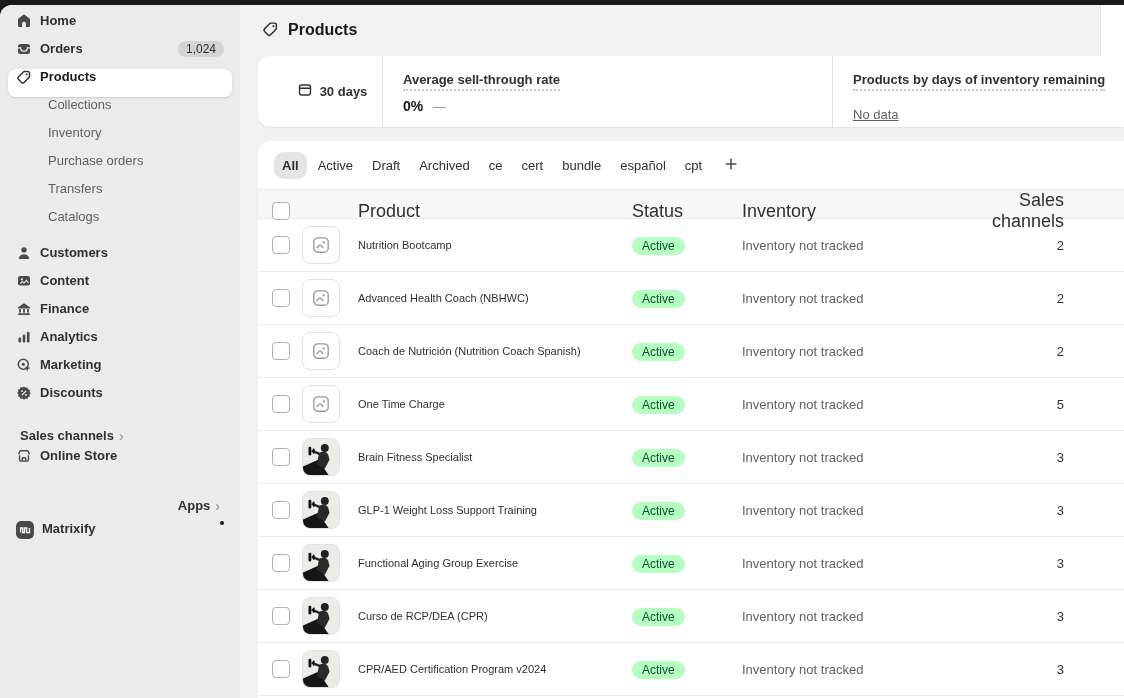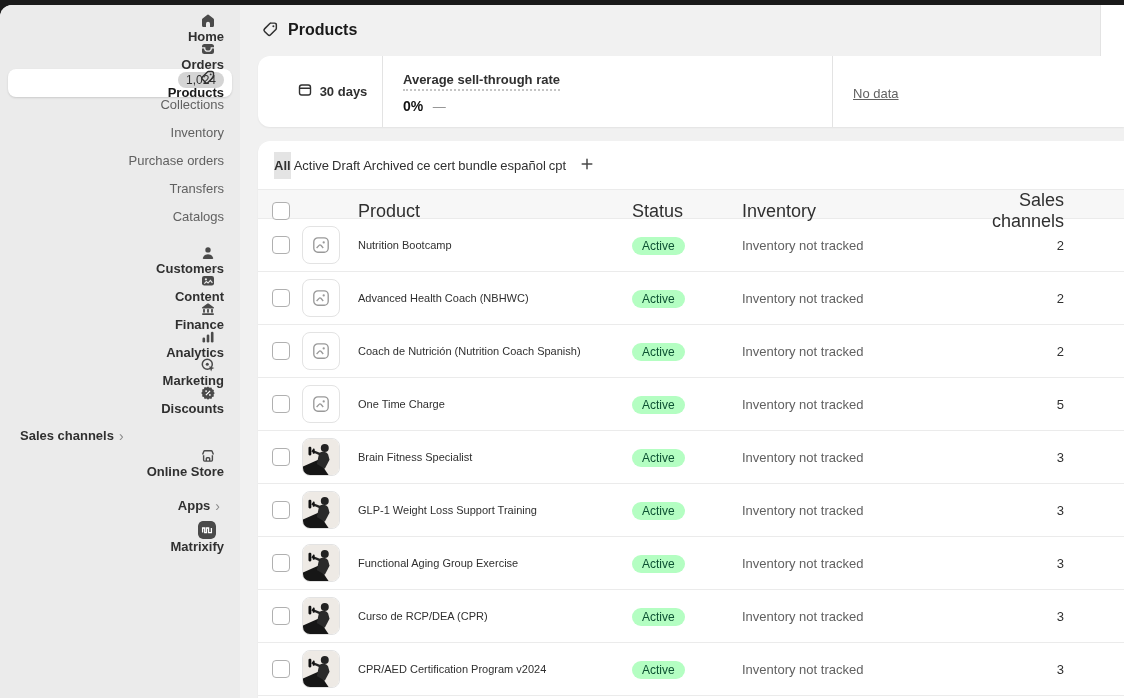--- a/index.html
+++ b/index.html
@@ -12,22 +12,22 @@
   }
   .app {
     position:absolute; top:5px; left:0; right:0; bottom:0;
     display:flex; border-top-left-radius:12px; overflow:hidden;
     background:#f1f1f1;
   }
   
   .sidebar { width:240px; flex:none; background:#ebebeb; padding-top:8px; }
   .nav-item {
     height:28px; margin:0 8px; padding:0 8px; border-radius:8px;
-    display:flex; align-items:flex-end; cursor:pointer;
-    font-size:13px; font-weight:600; color:#303030; white-space:nowrap;flex-direction:column;
+    display:flex; align-items:flex-start; cursor:pointer;
+    font-size:13px; font-weight:600; color:#303030; white-space:nowrap;
   }
   .nav-item .ico { width:16px; height:16px; margin-right:8px; flex:none; display:flex; align-items:center; justify-content:center; }
   .nav-item .ico svg { display:block; }
   .nav-item.indent { padding-left:40px; font-weight:400; color:#616161; }
   .nav-item.selected { background:#ffffff; box-shadow:0 1px 2px rgba(26,26,26,.15); color:#1a1a1a; font-weight:700; }
   .nav-item.gap { margin-top:8px; }
   .badge-pill {
     margin-left:auto; background:#d4d4d4; color:#303030;
     font-size:12px; font-weight:500; padding:1px 8px; border-radius:8px;
   }
@@ -77,21 +77,21 @@
   .metric-trend { color:#8a8a8a; font-weight:400; margin-left:6px; }
   .metric-nodata { margin-top:16px; font-size:13px; color:#616161;text-decoration:underline; }
 
   .list-card {
     position:absolute; top:136px; left:18px; right:0; bottom:0;
     background:#fff; border-radius:12px 0 0 0;
     box-shadow:0 1px 2px rgba(0,0,0,.06); overflow:hidden;
   }
   .tabs { height:48px; display:flex; align-items:center; padding:0 16px; gap:3px; }
   .tab {
-    border:none; background:transparent; padding:6px 0; border-radius:0;
+    border:none; background:transparent; padding:6px 8px; border-radius:10px;
     font-family:inherit; font-size:13px; font-weight:500; color:#303030; cursor:pointer;
   }
   .tab.selected { background:#e4e4e4; font-weight:700; }
   .tab-add {
     border:none; background:transparent; padding:4px 10px; cursor:pointer;
     display:flex; align-items:center;
   }
   .grid-row {
     display:grid; grid-template-columns:30px 56px 274px 110px 1fr 90px;
     align-items:center; padding:0 60px 0 14px;
@@ -319,20 +319,21 @@
         <span>30 days</span>
       </div>
       <div class="metric first">
         <span class="metric-label">Average sell-through rate</span>
         <div class="metric-line">
           <span class="metric-value">0%</span>
           <span class="metric-trend">—</span>
         </div>
       </div>
       <div class="metric">
+        <span class="metric-label">Products by days of inventory remaining</span>
         <div class="metric-nodata">No data</div>
       </div>
     </section>
 
     <section class="list-card">
       <div class="tabs">
         <span id="tab-list" style="display:contents">
   <button class="tab selected">All</button>
 
   <button class="tab">Active</button>

